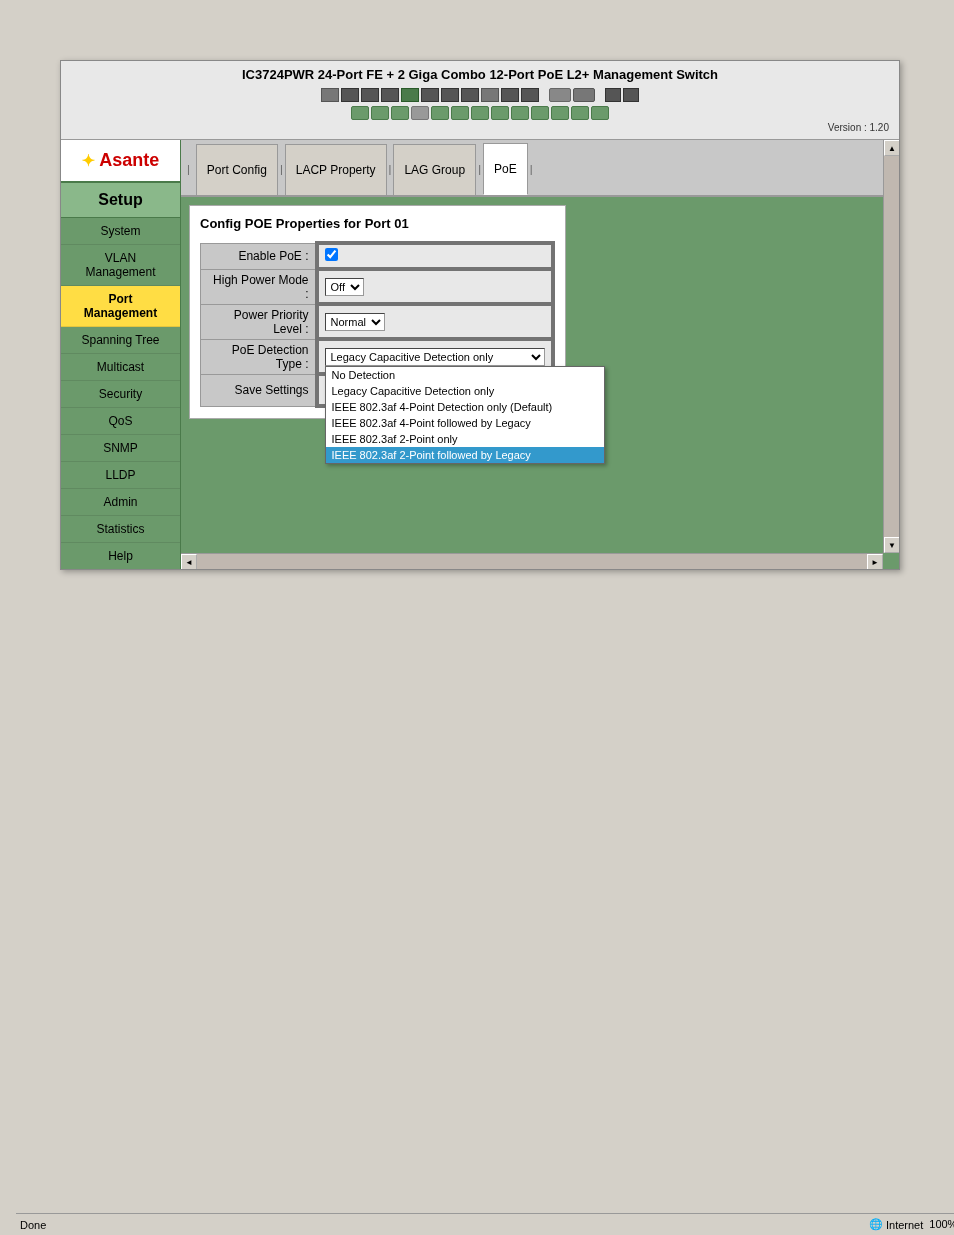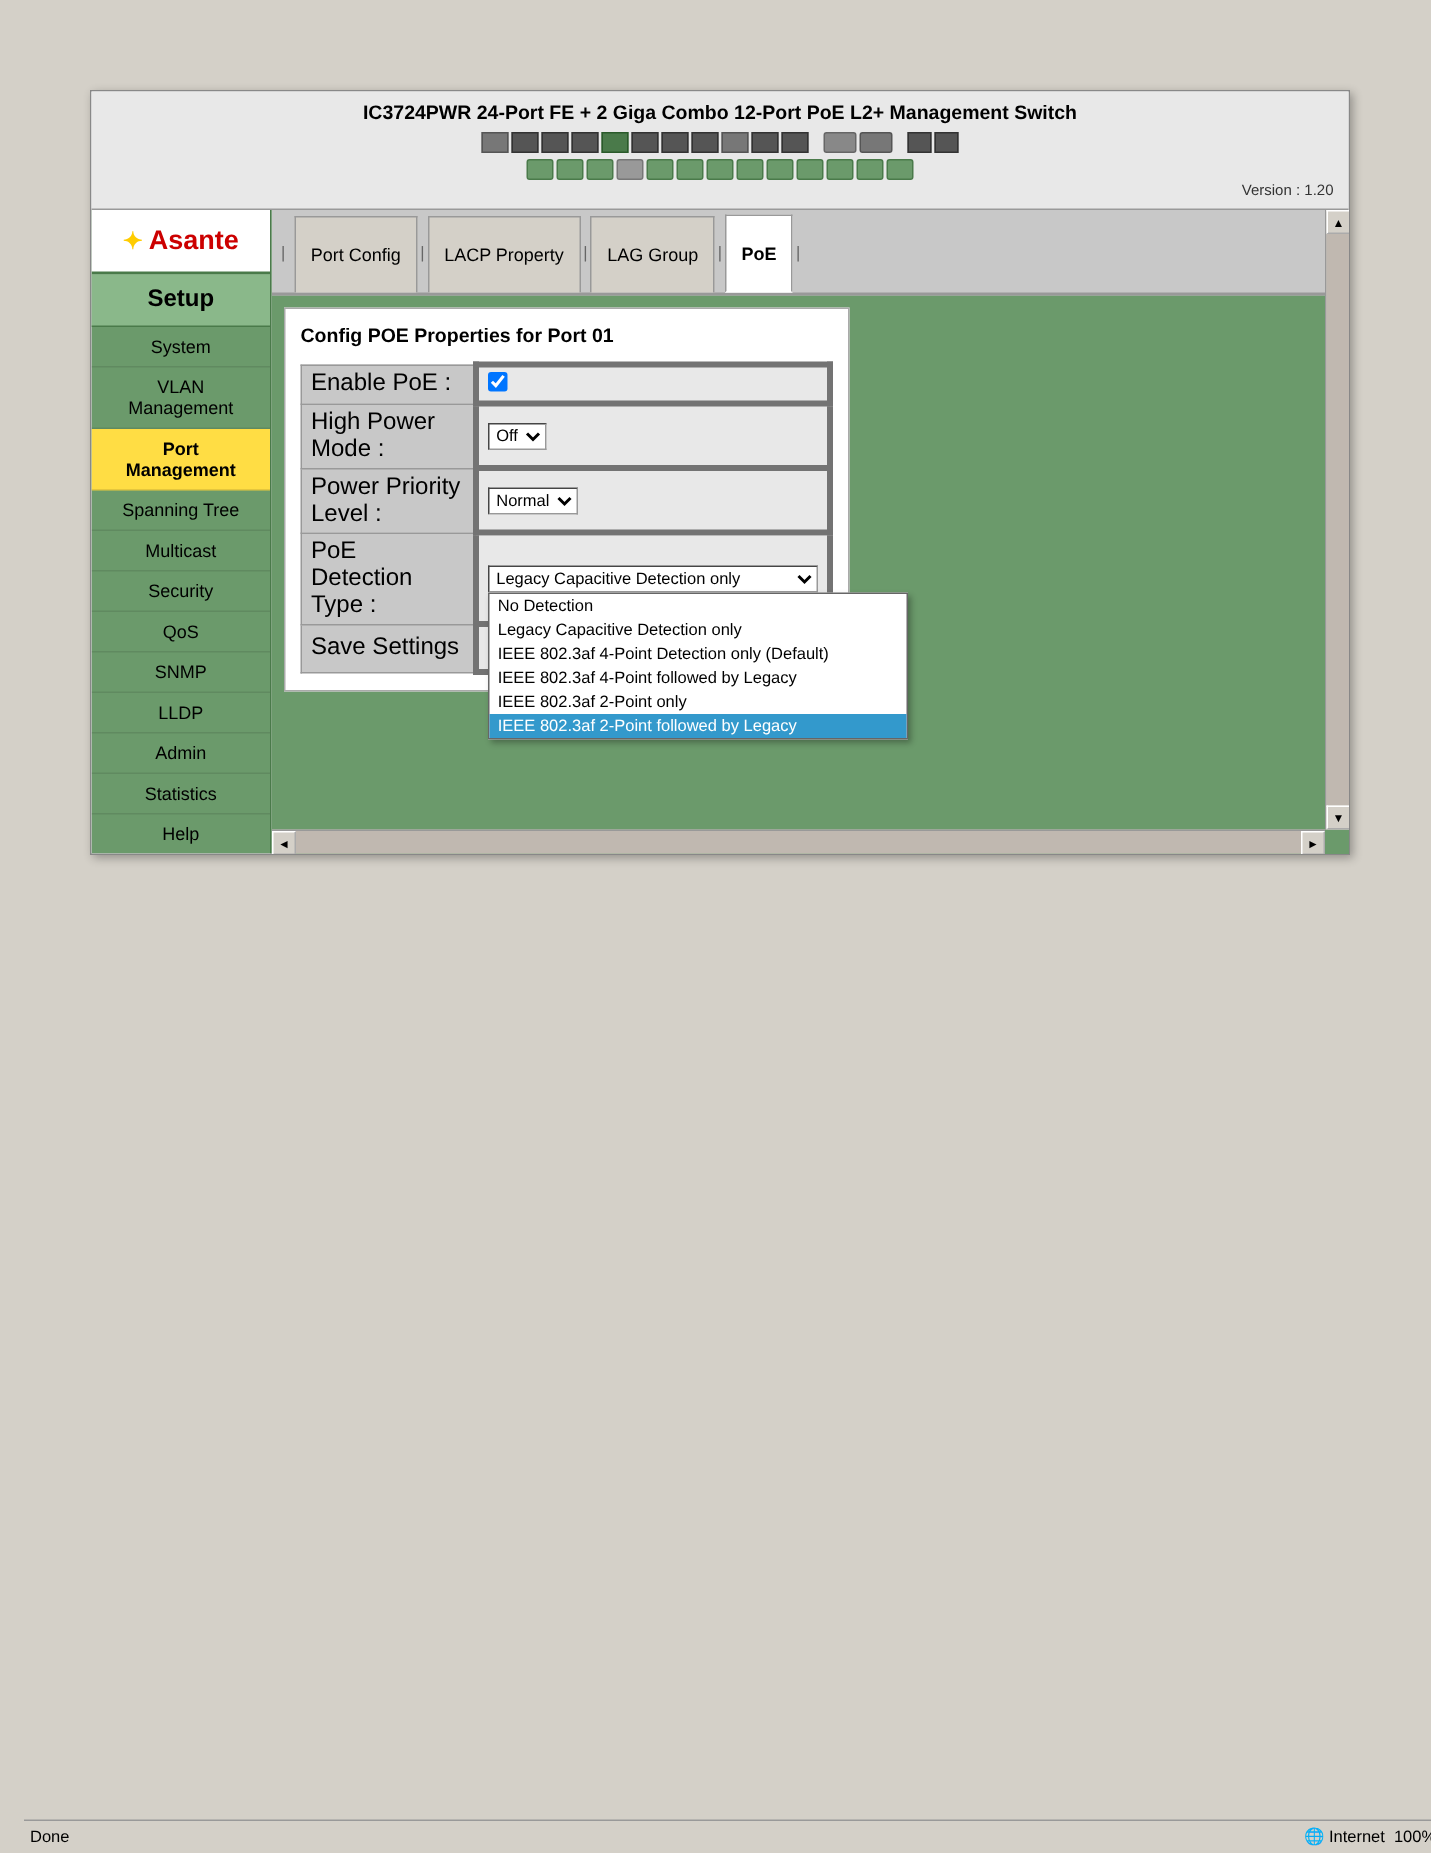--- a/index.html
+++ b/index.html
@@ -168,41 +168,42 @@
       background: #d4d0c8;
       border: 1px solid #999;
       border-bottom: none;
       cursor: pointer;
       font-size: 12px;
       color: #000;
     }
     .tab.active {
       background: #fff;
       border-bottom: 1px solid #fff;
-      font-weight: bold;
+      font-weight: normal;
     }
     .config-title {
       font-size: 13px;
       font-weight: bold;
       color: #000;
       margin-bottom: 10px;
     }
 
     
     .form-table {
       width: 100%;
       border-collapse: collapse;
     }
     .form-table td {
       padding: 3px 6px;
       vertical-align: middle;
     }
     .form-label {
-      color: #000;
-      font-size: 16px;
+      text-align: right;
+      color: #000;
+      font-size: 12px;
       width: 116px;
       background: #c8c8c8;
       border: 1px solid #999;
       padding: 3px 8px;
     }
     .form-value {
       background: #e8e8e8;
       border: 4px solid #737373;
       padding: 3px 6px;
     }

